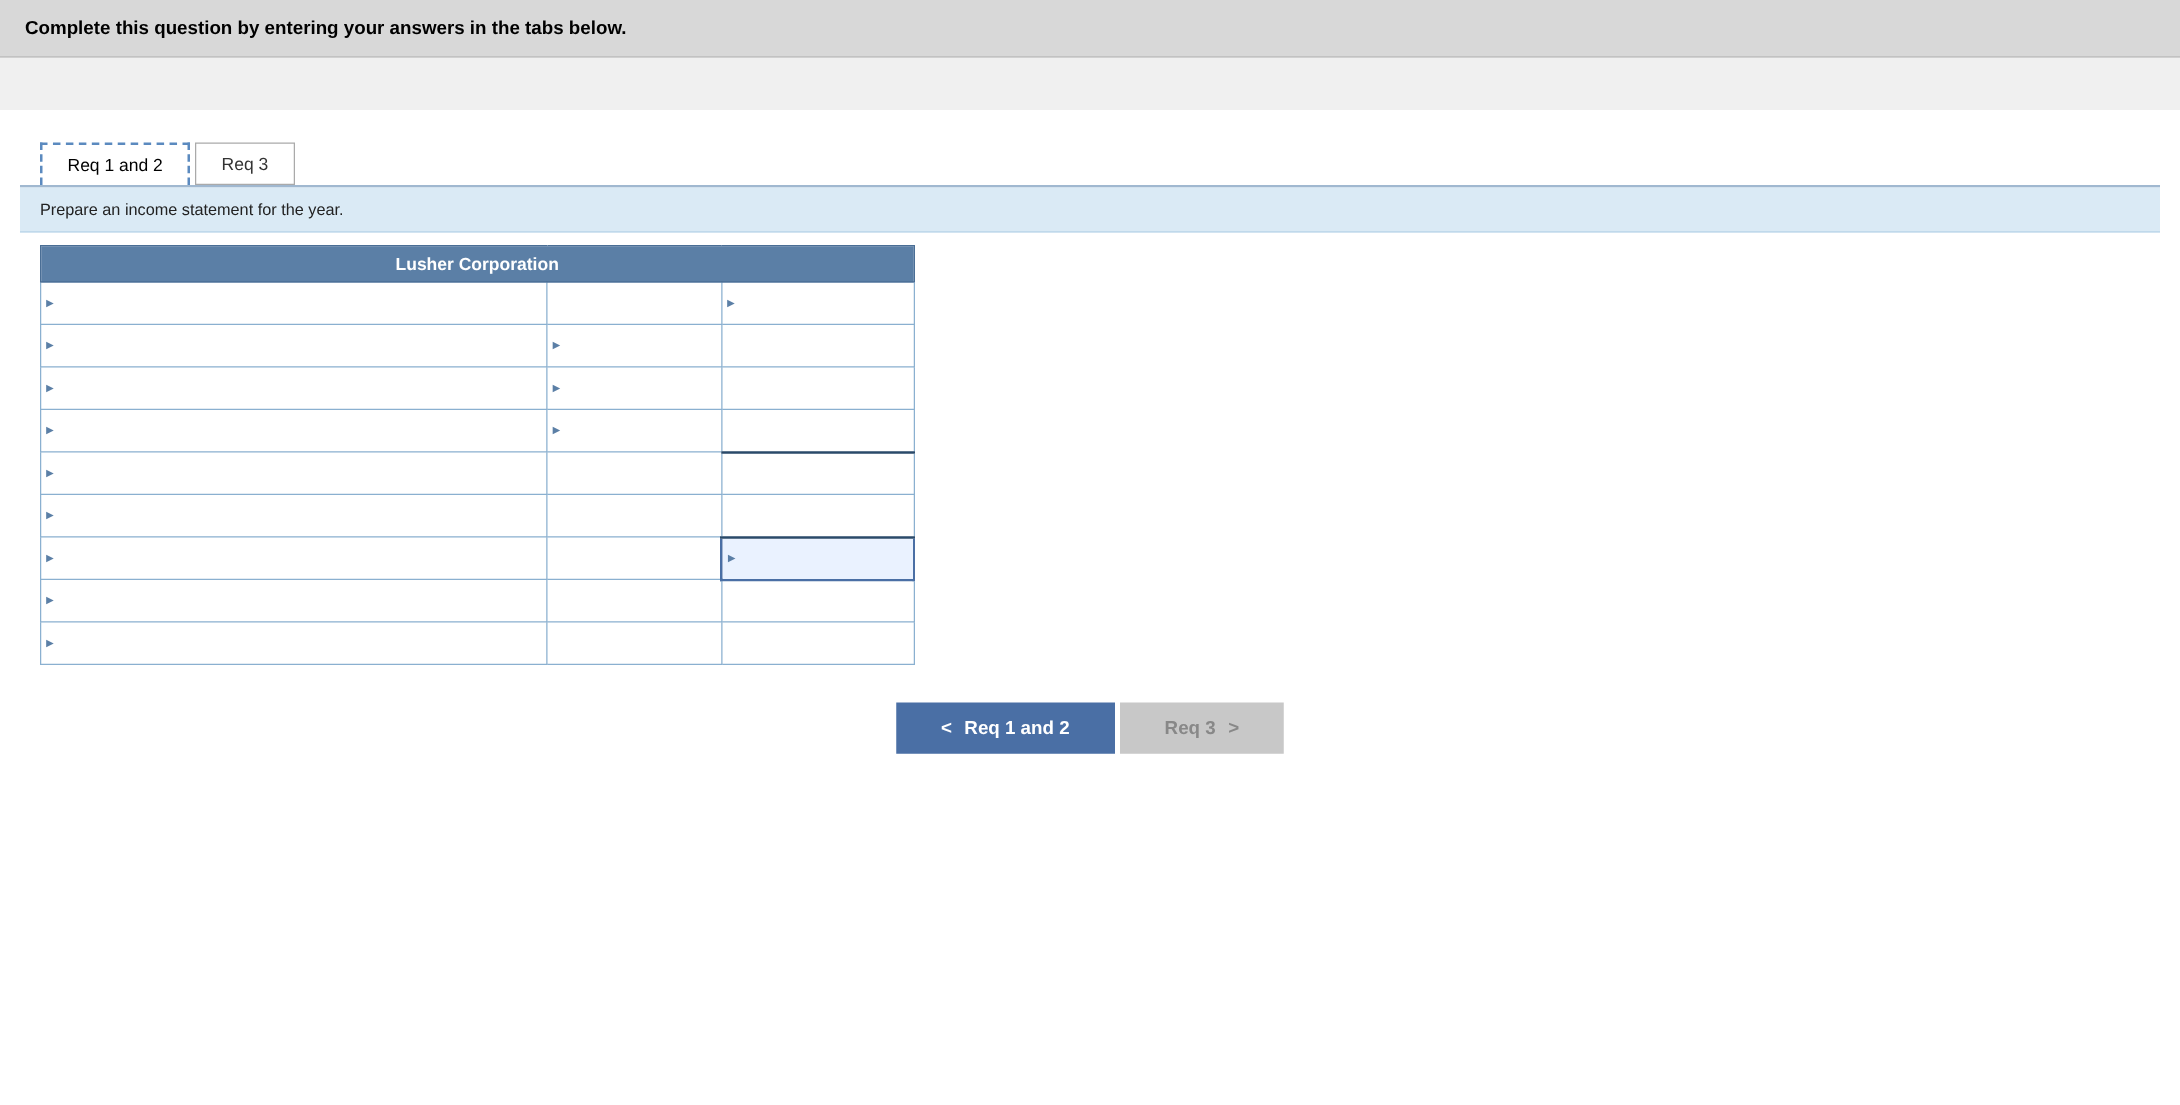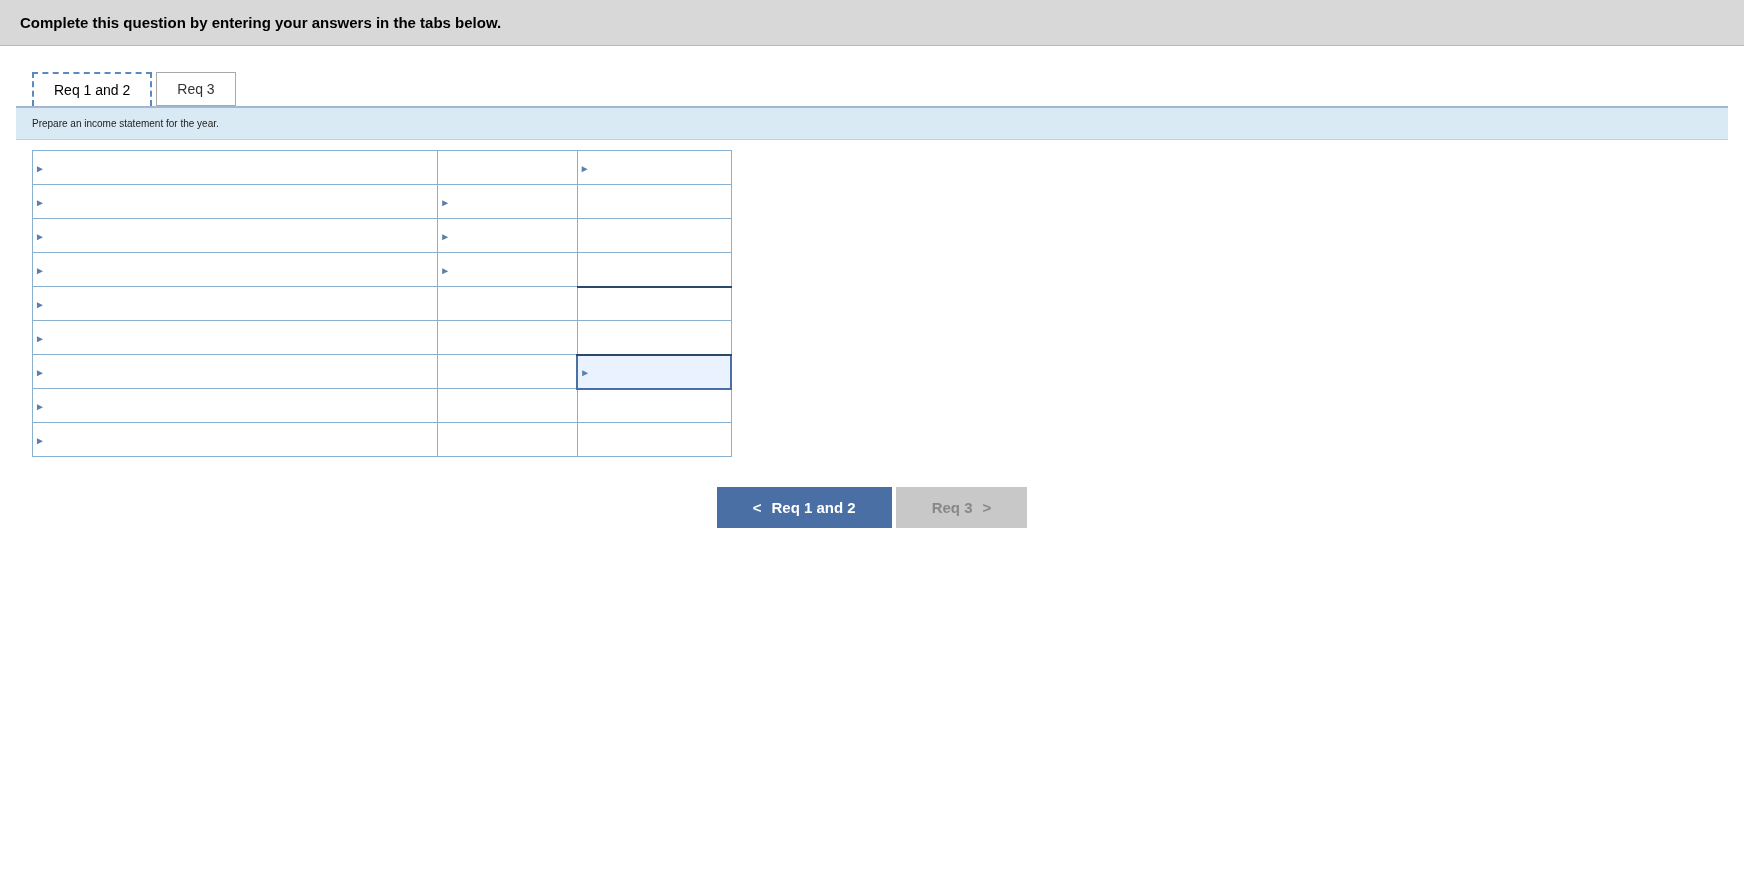--- a/index.html
+++ b/index.html
@@ -10,20 +10,21 @@
       width: 1744px;
       min-height: 884px;
     }
 
     .page-wrapper {
       width: 1744px;
       min-height: 884px;
       background: #f0f0f0;
       display: flex;
       flex-direction: column;
+      gap: 42px;
     }
 
     
     .instruction-banner {
       background: #d8d8d8;
       padding: 14px 20px;
       border-bottom: 1px solid #bbb;
     }
     .instruction-banner span {
       font-weight: bold;
@@ -63,21 +64,21 @@
     .tab.inactive {
       border: 1px solid #aaa;
       background: #fff;
       color: #333;
     }
 
     
     .sub-instruction {
       background: #daeaf5;
       padding: 10px 16px;
-      font-size: 10px;
+      font-size: 13px;
       color: #222;
       border-bottom: 1px solid #b8d4e8;
     }
 
     
     .table-container {
       padding: 10px 16px;
     }
 
     
@@ -193,20 +194,23 @@
     </div>
 
     <div class="sub-instruction">
       <span>Prepare an income statement for the year.</span>
     </div>
 
     <div class="table-container">
       <table class="income-table">
         <tbody>
 
+          <tr class="header-row">
+            <td colspan="3">Lusher Corporation</td>
+          </tr>
 
 
           <tr class="data-row">
             <td class="cell-label cell-with-arrow">
               <span class="arrow-indicator">►</span>
               <input type="text" style="">
             </td>
             <td class="cell-mid cell-with-arrow">
               <input type="text" style="">
             </td>

